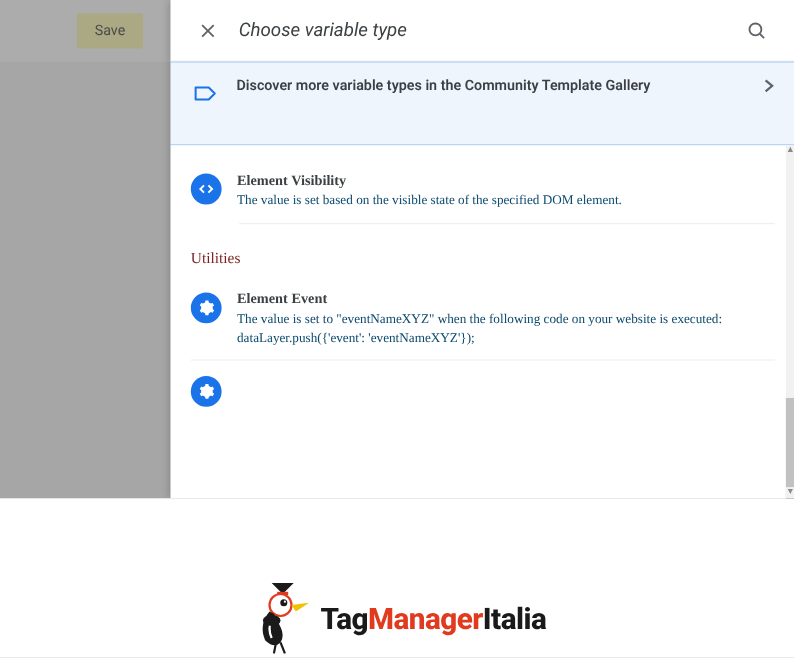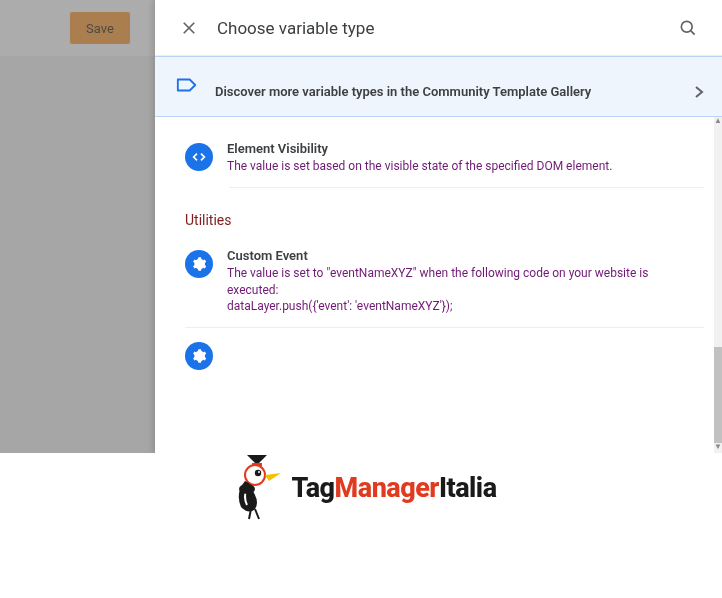--- a/index.html
+++ b/index.html
@@ -22,21 +22,21 @@
     height: 56px;
     background: #fff;
     opacity: 0.99;
   }
   .back-save {
     position: absolute;
     top: 12px;
     left: 70px;
     width: 60px;
     height: 32px;
-    background: #fdba74;
+    background: #fef9c3;
     color: #6d6d6d;
     font-size: 13px;
     display: flex;
     align-items: center;
     justify-content: center;
     border-radius: 2px;
   }
   .dim {
     position: absolute;
     inset: 0;
@@ -52,20 +52,21 @@
     box-shadow: -2px 0 6px rgba(0,0,0,.15);
     display: flex;
     flex-direction: column;
   }
   .panel-header {
     height: 56px;
     display: flex;
     align-items: center;
     padding: 0 14px;
     border-bottom: 1px solid #eee;
+    font-style: italic;
   }
   .close-btn {
     width: 40px; height: 40px;
     display: flex;
     align-items: center;
     justify-content: center;
     color: #5f6368;
     cursor: pointer;
     border-radius: 50%;
   }
@@ -78,26 +79,26 @@
   .search-btn {
     margin-left: auto;
     width: 40px; height: 40px;
     display: flex;
     align-items: center; justify-content: center;
     color: #5f6368;
     cursor: pointer;
   }
   .gallery-row {
     display: flex;
-    align-items: flex-end;
+    align-items: flex-start;
     background: rgba(26,115,232,0.07);
     border: 1px solid rgba(26,115,232,0.25);
     border-left: none;
     border-right: none;
-    padding: 14px 18px 17px 18px;
+    padding: 14px 18px 32px 18px;
     cursor: pointer;
   }
   .gallery-icon {
     width: 28px; height: 28px;
     color: #1a73e8;
     display: flex;
     align-items: center;
     justify-content: center;
     flex-shrink: 0;
   }
@@ -111,21 +112,22 @@
     margin-left: auto;
     color: #5f6368;
   }
   .scroll-area {
     flex: 1;
     overflow-y: auto;
     position: relative;
     padding-top: 12px;
   }
   .scroll-inner {
-    padding: 0 18px 18px 30px;
+    padding: 0 18px 18px 18px;
+    font-family: Liberation Serif, serif;
   }
   .item-row {
     display: flex;
     align-items: flex-start;
     padding: 12px 4px 12px 0;
     cursor: pointer;
   }
   .item-row + .item-row {
     border-top: 1px solid #eee;
   }
@@ -148,21 +150,21 @@
     flex: 1;
     min-width: 0;
   }
   .row-title {
     font-size: 13px;
     font-weight: 600;
     color: #3c4043;
   }
   .row-desc {
     font-size: 12px;
-    color: #701a75;
+    color: #0c4a6e;
     line-height: 1.4;
     margin-top: 2px;
   }
   .section-heading {
     font-size: 14px;
     color: #7f1d1d;
     margin: 24px 0 8px 0;
   }
   .highlight {
     border: 3px solid #e53935;
@@ -200,21 +202,21 @@
     background: #c1c1c1;
     border-radius: 0;
   }
   .logo-area {
     position: absolute;
     left: 0; right: 0;
     bottom: 0;
     height: 145px;
     background: #fff;
     display: flex;
-    align-items: flex-start;
+    align-items: flex-end;
     justify-content: center;
   }
   .logo-wrap {
     display: flex;
     align-items: center;
     gap: 6px;
   }
   .logo-text {
     font-weight: 800;
     font-size: 27px;
@@ -289,21 +291,21 @@
       <div class="section-heading">Utilities</div>
 
 
       <div class="item-row">
         <span class="row-icon">
           <svg width="16" height="16" viewBox="0 0 24 24" fill="#fff">
               <path d="M12 8a4 4 0 100 8 4 4 0 000-8zm8.94 4a7.97 7.97 0 00-.17-1.63l2.03-1.58-2-3.46-2.39.96a7.98 7.98 0 00-2.82-1.63L15 2h-4l-.59 2.66a7.98 7.98 0 00-2.82 1.63l-2.39-.96-2 3.46 2.03 1.58A8.06 8.06 0 005.06 12c0 .56.06 1.1.17 1.63L3.2 15.21l2 3.46 2.39-.96c.83.72 1.79 1.28 2.82 1.63L11 22h4l.59-2.66a7.98 7.98 0 002.82-1.63l2.39.96 2-3.46-2.03-1.58c.11-.53.17-1.07.17-1.63z"></path>
             </svg>
         </span>
         <span class="row-text">
-          <div class="row-title">Custom Event</div>
+          <div class="row-title">Element Event</div>
           <div class="row-desc" style="white-space:pre-line">The value is set to "eventNameXYZ" when the following code on your website is executed:
  dataLayer.push({'event': 'eventNameXYZ'});</div>
         </span>
       </div>
 
       <div class="item-row">
         <span class="row-icon">
           <svg width="16" height="16" viewBox="0 0 24 24" fill="#fff">
               <path d="M12 8a4 4 0 100 8 4 4 0 000-8zm8.94 4a7.97 7.97 0 00-.17-1.63l2.03-1.58-2-3.46-2.39.96a7.98 7.98 0 00-2.82-1.63L15 2h-4l-.59 2.66a7.98 7.98 0 00-2.82 1.63l-2.39-.96-2 3.46 2.03 1.58A8.06 8.06 0 005.06 12c0 .56.06 1.1.17 1.63L3.2 15.21l2 3.46 2.39-.96c.83.72 1.79 1.28 2.82 1.63L11 22h4l.59-2.66a7.98 7.98 0 002.82-1.63l2.39.96 2-3.46-2.03-1.58c.11-.53.17-1.07.17-1.63z"></path>
             </svg>

